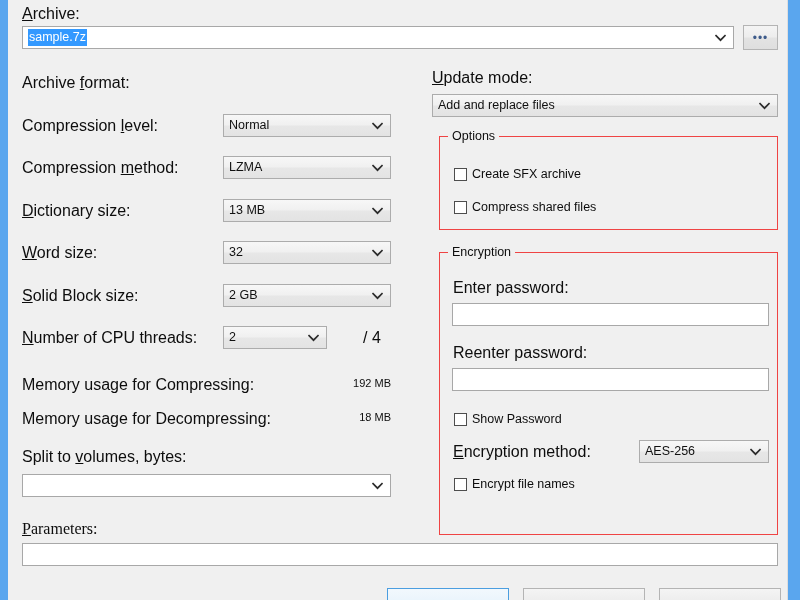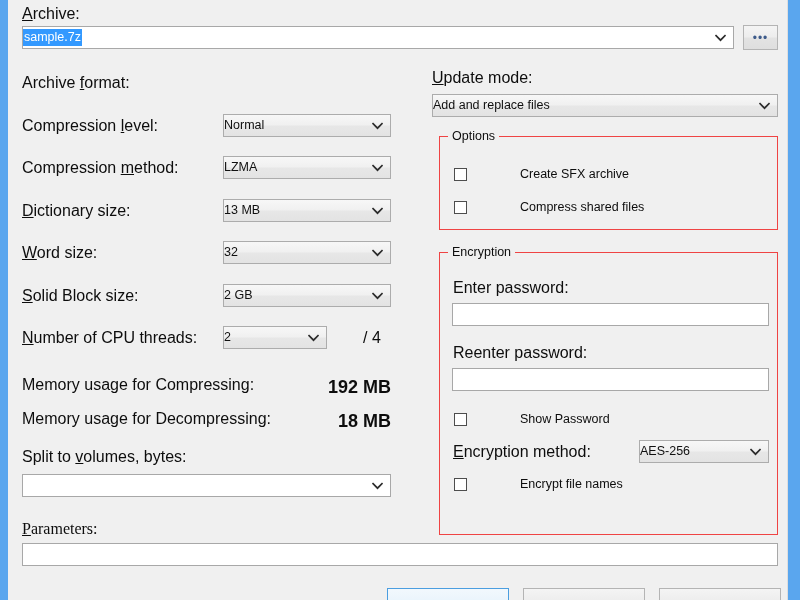--- a/index.html
+++ b/index.html
@@ -58,20 +58,21 @@
 
   
   .combo {
     position: absolute;
     height: 23px;
     border: 1px solid #acacac;
     background: linear-gradient(to bottom, #f7f7f7 0%, #f0f0f0 48%, #e7e7e7 52%, #e3e3e3 100%);
     font-size: 12.5px;
     color: #101010;
     line-height: 21px;
+    padding-left: 5px;
     overflow: hidden;
     white-space: nowrap;
   }
   
   .combo.editable {
     background: #ffffff;
     border: 1px solid #a8a8a8;
   }
   .combo .chev {
     position: absolute;
@@ -120,38 +121,36 @@
     color: #0d0d0d;
     white-space: nowrap;
   }
 
   
   .cbrow {
     position: absolute;
     display: flex;
     align-items: center;
     white-space: nowrap;
-    gap: 48px;
   }
   .cbox {
     width: 13px; height: 13px;
     border: 1px solid #4d4d4d;
     background: #ffffff;
     margin-right: 5px;
     flex: 0 0 auto;
   }
   .cblabel { font-size: 12.5px; color: #0d0d0d; }
 
   .val-right {
     position: absolute;
     text-align: right;
-    font-size: 18px;
+    font-size: 11px;
     color: #0d0d0d;
     white-space: nowrap;
-    font-weight: bold;
   }
 </style>
 </head>
 <body>
 
 <div id="window">
   <div id="client">
 
     <div class="lbl" style="left:14px; top:6px;"><u>A</u>rchive:</div>
 

